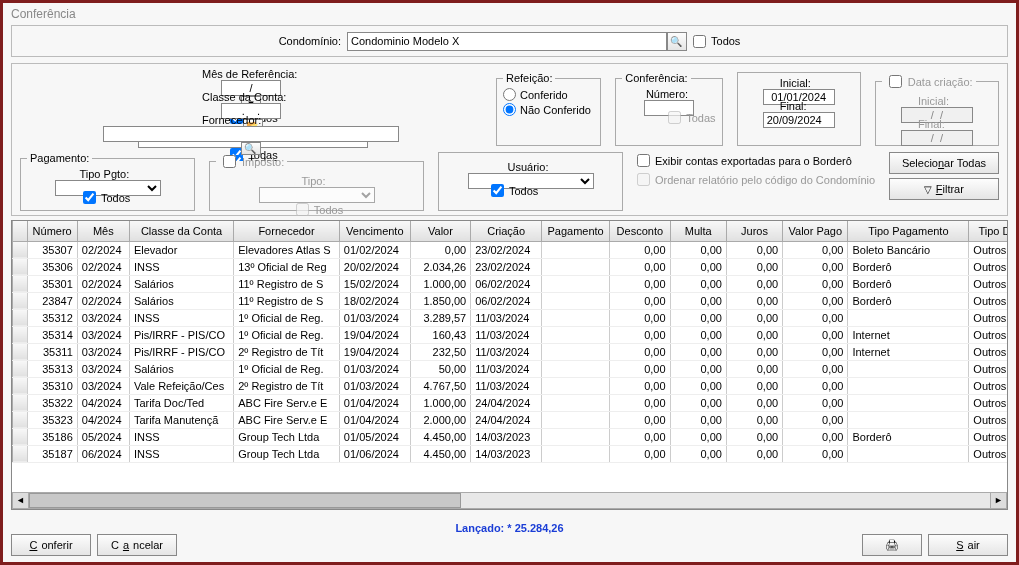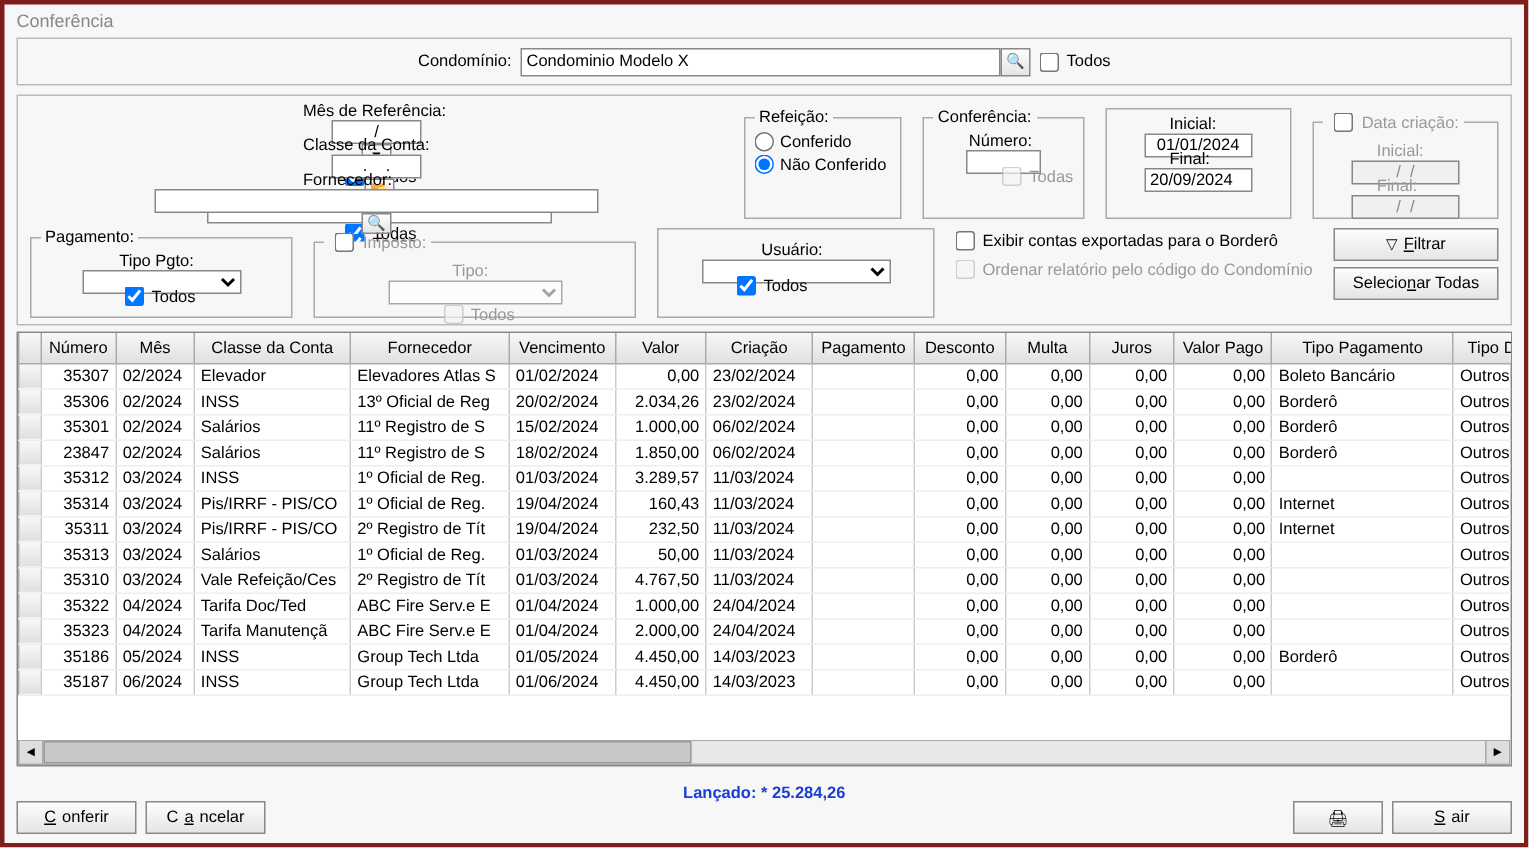--- a/index.html
+++ b/index.html
@@ -195,25 +195,25 @@
             <span>Exibir contas exportadas para o Borderô</span>
           </label>
         <label class="chk" style="display:flex;color:#999">
             <input type="checkbox" disabled="" style="">
             <span>Ordenar relatório pelo código do Condomínio</span>
           </label>
       </div>
 
       <div style="width:110px;display:flex;flex-direction:column;gap:4px;padding-top:4px">
         <button class="btn" style="width:100%;justify-content:center">
+            <span>Selecio<u class="first">n</u>ar Todas</span>
+          </button>
+        <button class="btn" style="width:100%;justify-content:center">
             <span class="icon-funnel"></span>
             <span><u class="first">F</u><span>iltrar</span></span>
-          </button>
-        <button class="btn" style="width:100%;justify-content:center">
-            <span>Selecio<u class="first">n</u>ar Todas</span>
           </button>
       </div>
     </div>
   </div>
 
   <div class="grid-wrap">
     <div class="grid-inner">
     <table class="grid">
       <thead>
             <tr id="hdr-row">

